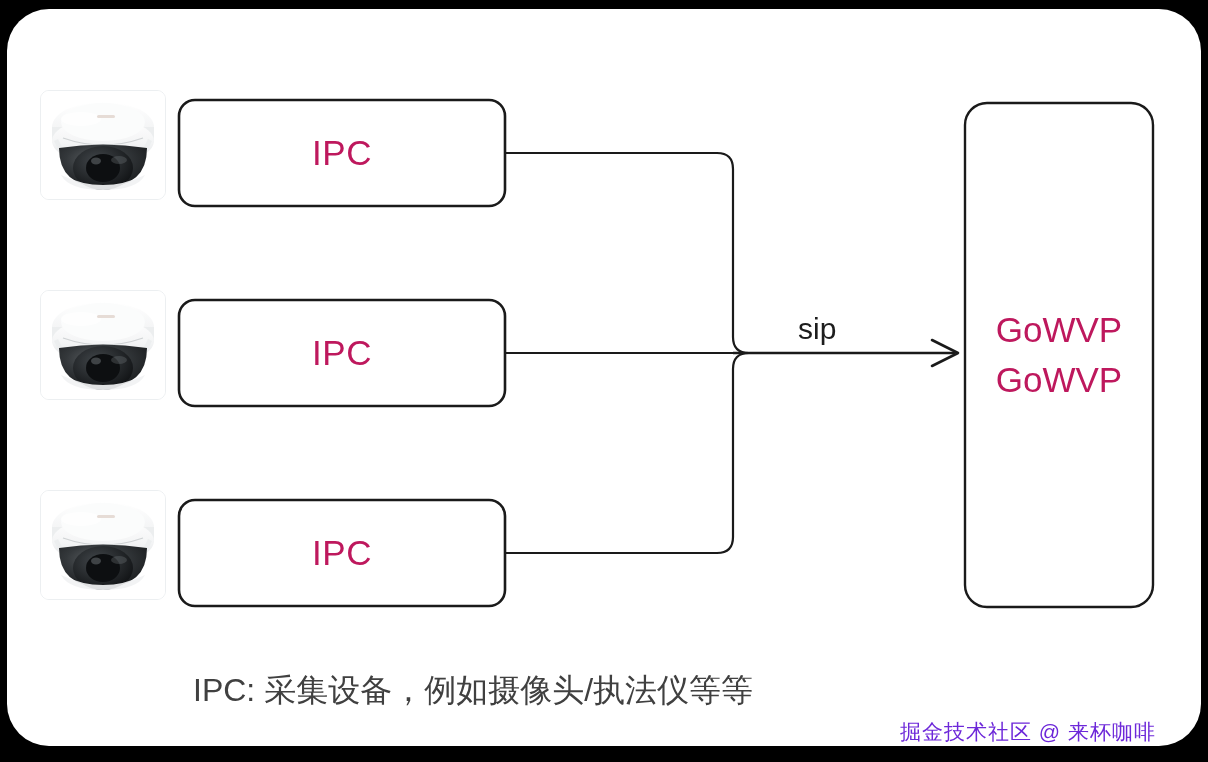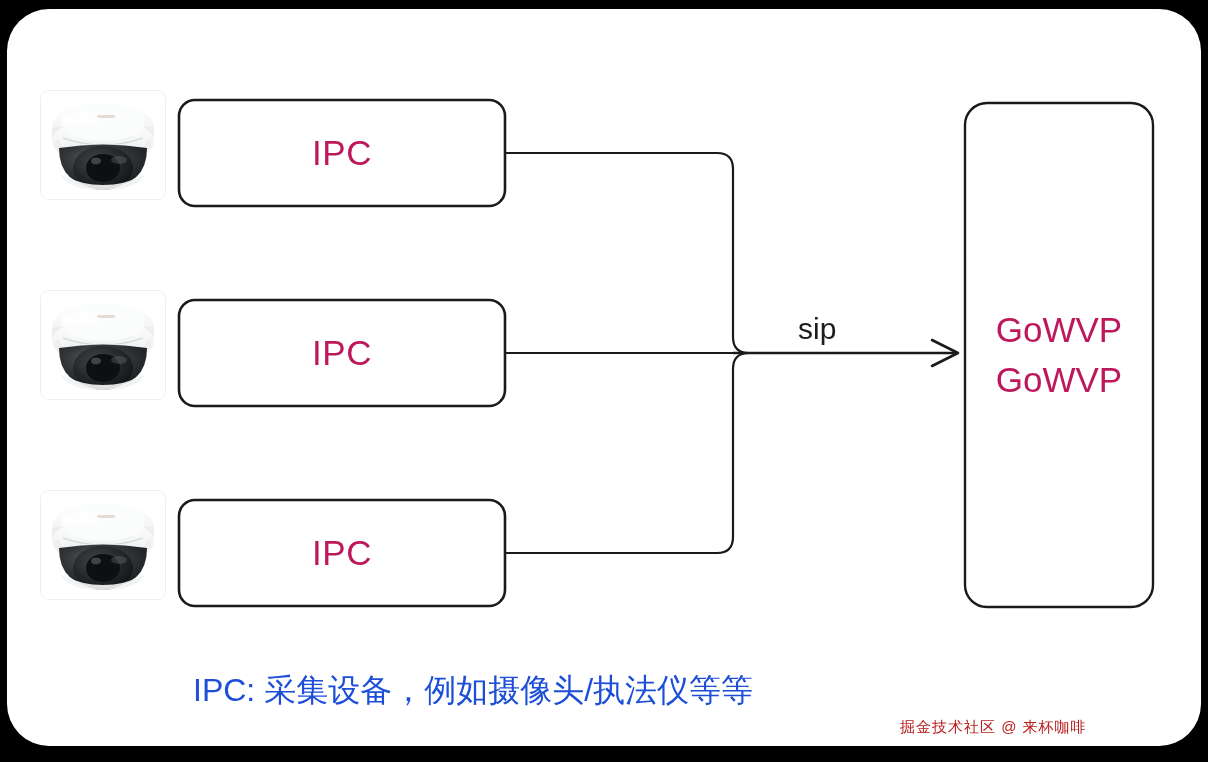--- a/index.html
+++ b/index.html
@@ -81,31 +81,31 @@
     color: #1d1d1d;
     font-size: 30px;
     white-space: nowrap;
   }
 
   #caption {
     position: absolute;
     left: 186px;
     top: 660px;
     font-size: 32px;
-    color: #1d4ed8;
+    color: #404040;
     white-space: nowrap;
     font-family: "Liberation Sans", "DejaVu Sans", sans-serif;
   }
 
   #watermark {
     position: absolute;
     left: 893px;
     top: 709px;
-    font-size: 15px;
-    color: #b91c1c;
+    font-size: 21px;
+    color: #6d28d9;
     white-space: nowrap;
     letter-spacing: 1px;
   }
 </style>
 </head>
 <body>
 
 <div id="canvas">
   <div id="card">
 

